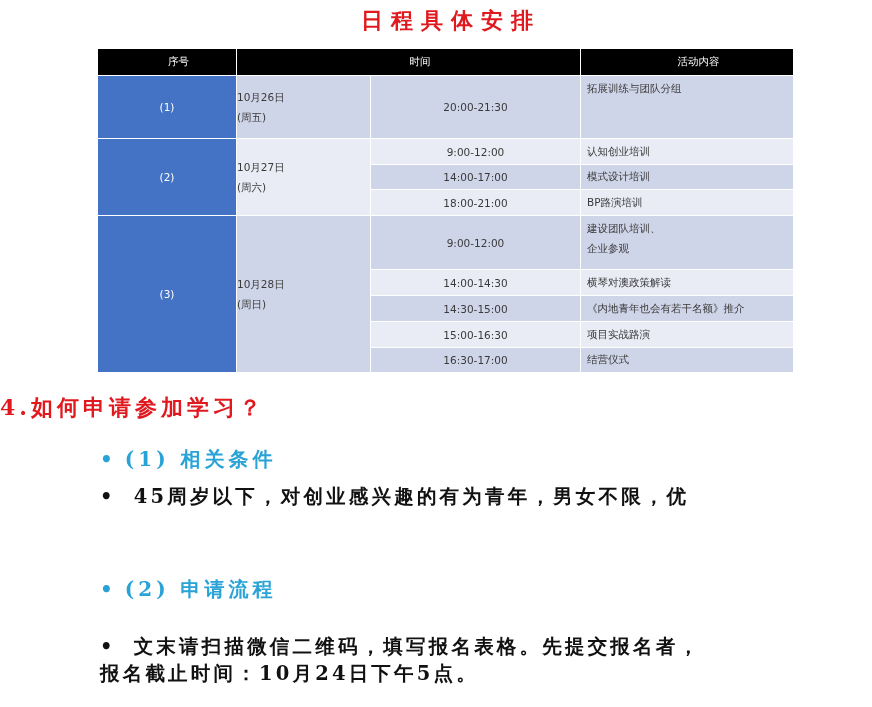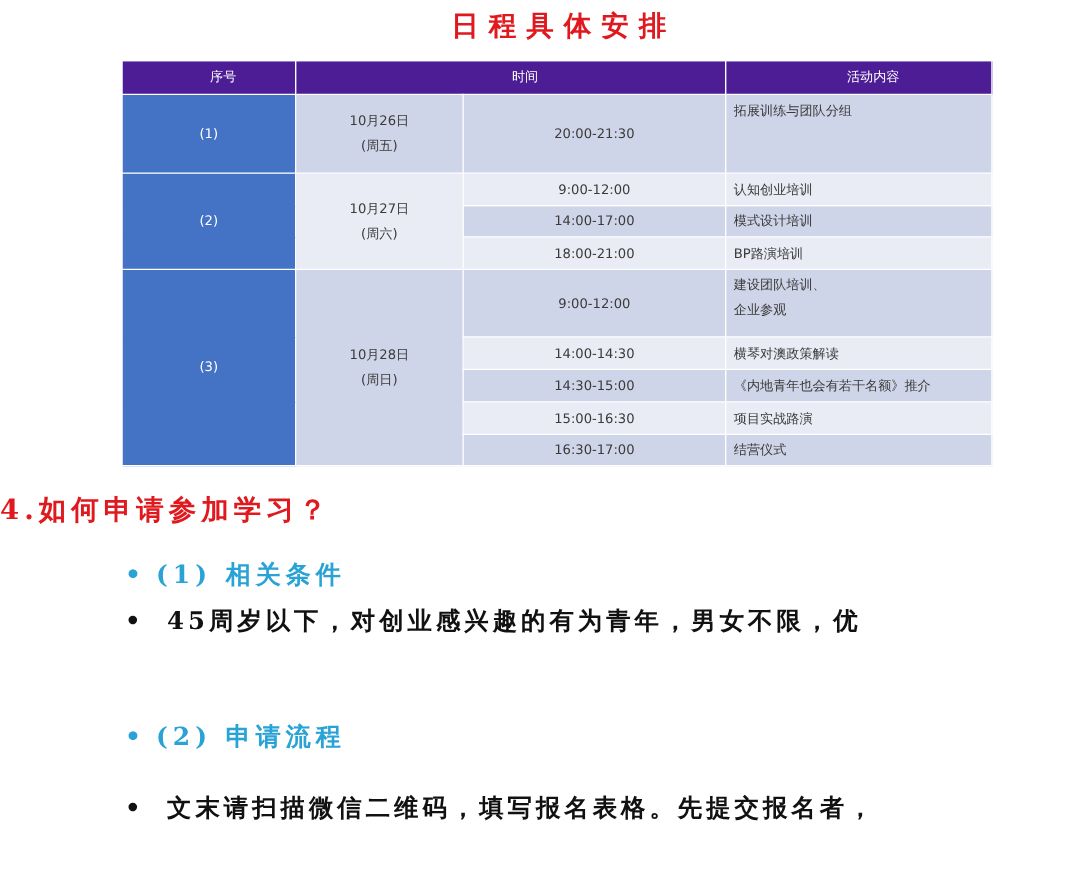--- a/index.html
+++ b/index.html
@@ -10,26 +10,26 @@
   .title {
     position:absolute; left:15px; top:6px; width:872px; text-align:center;
     color:#e0191f; font-size:22px; font-weight:bold; letter-spacing:8px;
     font-family:"DejaVu Serif", serif;
   }
   table.sched {
     position:absolute; left:97px; top:48px; width:696px;
     border-collapse:collapse; table-layout:fixed; font-size:10.5px; color:#3a3a3a;
   }
   table.sched th {
-    background:#4c1d95; color:#ffffff; font-weight:normal; height:24px;
+    background:#000000; color:#ffffff; font-weight:normal; height:24px;
     border:1.5px solid #ffffff; font-size:10.5px;padding-left:24px;
   }
   table.sched td { border:1.5px solid #ffffff; padding:0; }
   td.seq { background:#4472c4; color:#ffffff; text-align:center; }
-  td.date { text-align:center; line-height:20px; }
+  td.date { text-align:left; line-height:20px; }
   td.time { text-align:center; }
   td.act { text-align:left; padding-left:6px !important; vertical-align:middle; }
   .dark { background:#cfd5e8; }
   .light { background:#e9ebf5; }
   .act-top { vertical-align:top !important; padding-top:6px !important; }
   .sec-title {
     position:absolute; left:0; top:393px; width:800px; text-align:left;
     color:#e0191f; font-size:22px; font-weight:bold; letter-spacing:4px;
     font-family:"DejaVu Serif", serif;
   }
@@ -133,13 +133,14 @@
 <div class="para" style="top:483px">
   <div><span class="bullet-black">•</span><span> 45周岁以下，对创业感兴趣的有为青年，男女不限，优</span></div>
 </div>
 
 <div class="sub" style="top:576px">
   <span class="bullet-blue">•</span><span>(2) 申请流程</span>
 </div>
 
 <div class="para" style="top:633px">
   <div><span class="bullet-black">•</span><span> 文末请扫描微信二维码，填写报名表格。先提交报名者，</span></div>
+  <div>报名截止时间：10月24日下午5点。</div>
 </div>
 
 </body></html>

